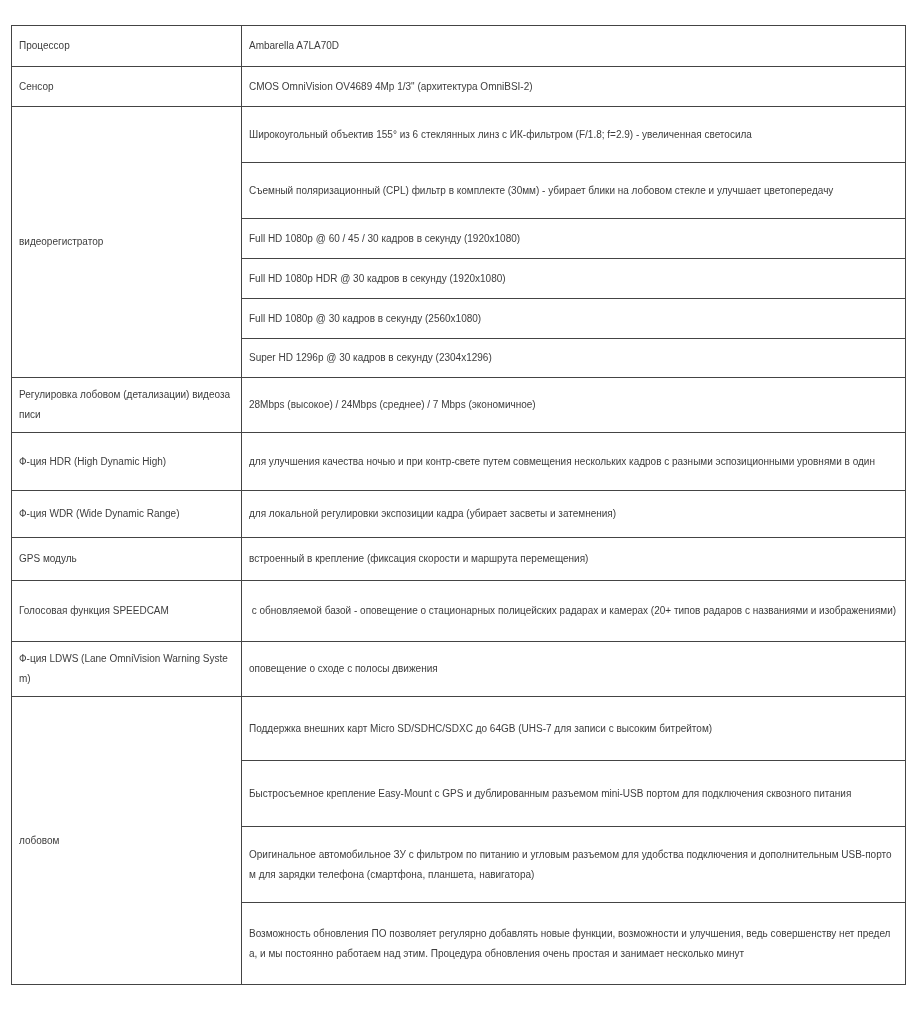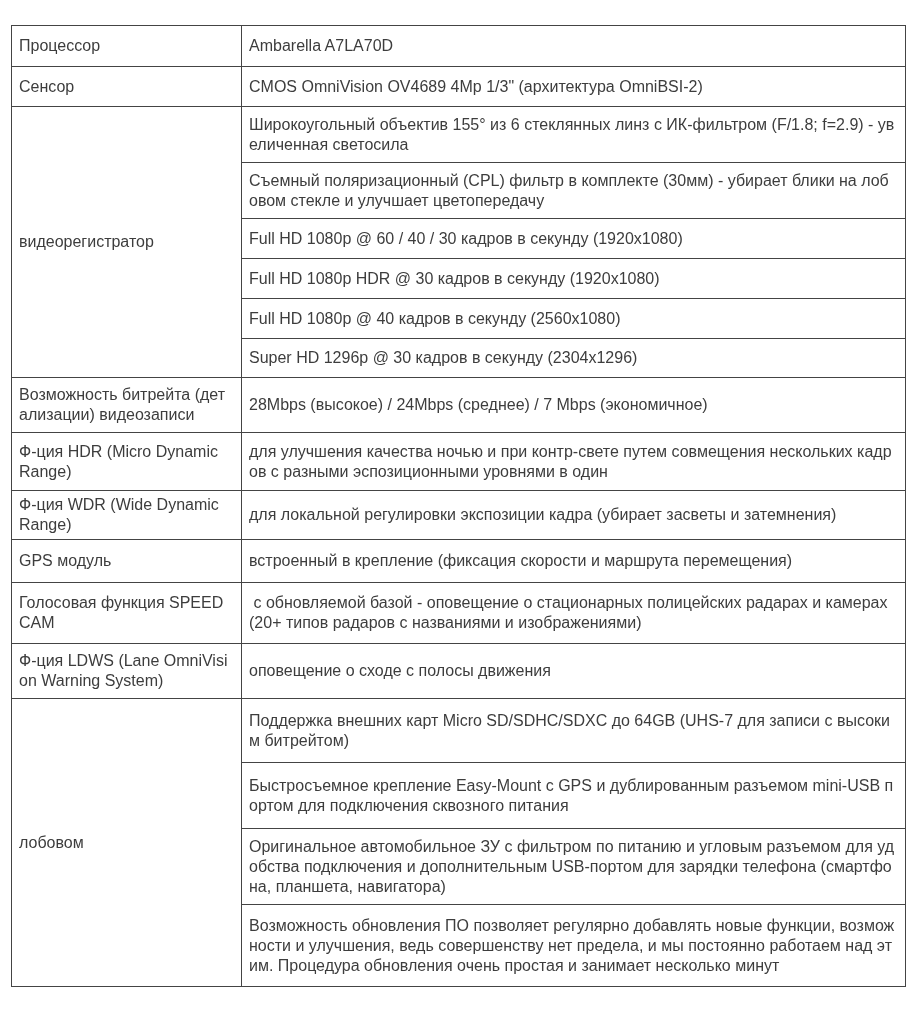--- a/index.html
+++ b/index.html
@@ -13,21 +13,21 @@
     border-collapse:collapse;
     width:895px;
     table-layout:fixed;
     background:#ffffff;
   }
   col.c1{width:230px;}
   td{
     border:1px solid #444444;
     vertical-align:middle;
     padding:4px 8px 4px 7px;
-    font-size:16px;
+    font-size:10px;
     line-height:20px;
     white-space:pre-wrap;
     word-break:break-all;
     overflow:hidden;
   }
   td.lbl{background:#ffffff;}
 </style>
 </head>
 <body>
 
@@ -47,37 +47,37 @@
         <td class="val">CMOS OmniVision OV4689 4Mp 1/3" (архитектура OmniBSI-2)</td>
       </tr>
       <tr style="height:56px">
         <td class="lbl" rowspan="6">видеорегистратор</td>
         <td class="val">Широкоугольный объектив 155° из 6 стеклянных линз с ИК-фильтром (F/1.8; f=2.9) - увеличенная светосила</td>
       </tr>
       <tr style="height:56px">
         <td class="val">Съемный поляризационный (CPL) фильтр в комплекте (30мм) - убирает блики на лобовом стекле и улучшает цветопередачу</td>
       </tr>
       <tr style="height:40px">
-        <td class="val">Full HD 1080p @ 60 / 40 / 30 кадров в секунду (1920x1080)</td>
+        <td class="val">Full HD 1080p @ 60 / 45 / 30 кадров в секунду (1920x1080)</td>
       </tr>
       <tr style="height:40px">
         <td class="val">Full HD 1080p HDR @ 30 кадров в секунду (1920x1080)</td>
       </tr>
       <tr style="height:40px">
-        <td class="val">Full HD 1080p @ 40 кадров в секунду (2560x1080)</td>
+        <td class="val">Full HD 1080p @ 30 кадров в секунду (2560x1080)</td>
       </tr>
       <tr style="height:39px">
         <td class="val">Super HD 1296p @ 30 кадров в секунду (2304x1296)</td>
       </tr>
       <tr style="height:55px">
-        <td class="lbl">Возможность битрейта (детализации) видеозаписи</td>
+        <td class="lbl">Регулировка лобовом (детализации) видеозаписи</td>
         <td class="val">28Mbps (высокое) / 24Mbps (среднее) / 7 Mbps (экономичное)</td>
       </tr>
       <tr style="height:58px">
-        <td class="lbl">Ф-ция HDR (Micro Dynamic Range)</td>
+        <td class="lbl">Ф-ция HDR (High Dynamic High)</td>
         <td class="val">для улучшения качества ночью и при контр-свете путем совмещения нескольких кадров с разными эспозиционными уровнями в один</td>
       </tr>
       <tr style="height:47px">
         <td class="lbl">Ф-ция WDR (Wide Dynamic Range)</td>
         <td class="val">для локальной регулировки экспозиции кадра (убирает засветы и затемнения)</td>
       </tr>
       <tr style="height:43px">
         <td class="lbl">GPS модуль</td>
         <td class="val">встроенный в крепление (фиксация скорости и маршрута перемещения)</td>
       </tr>

